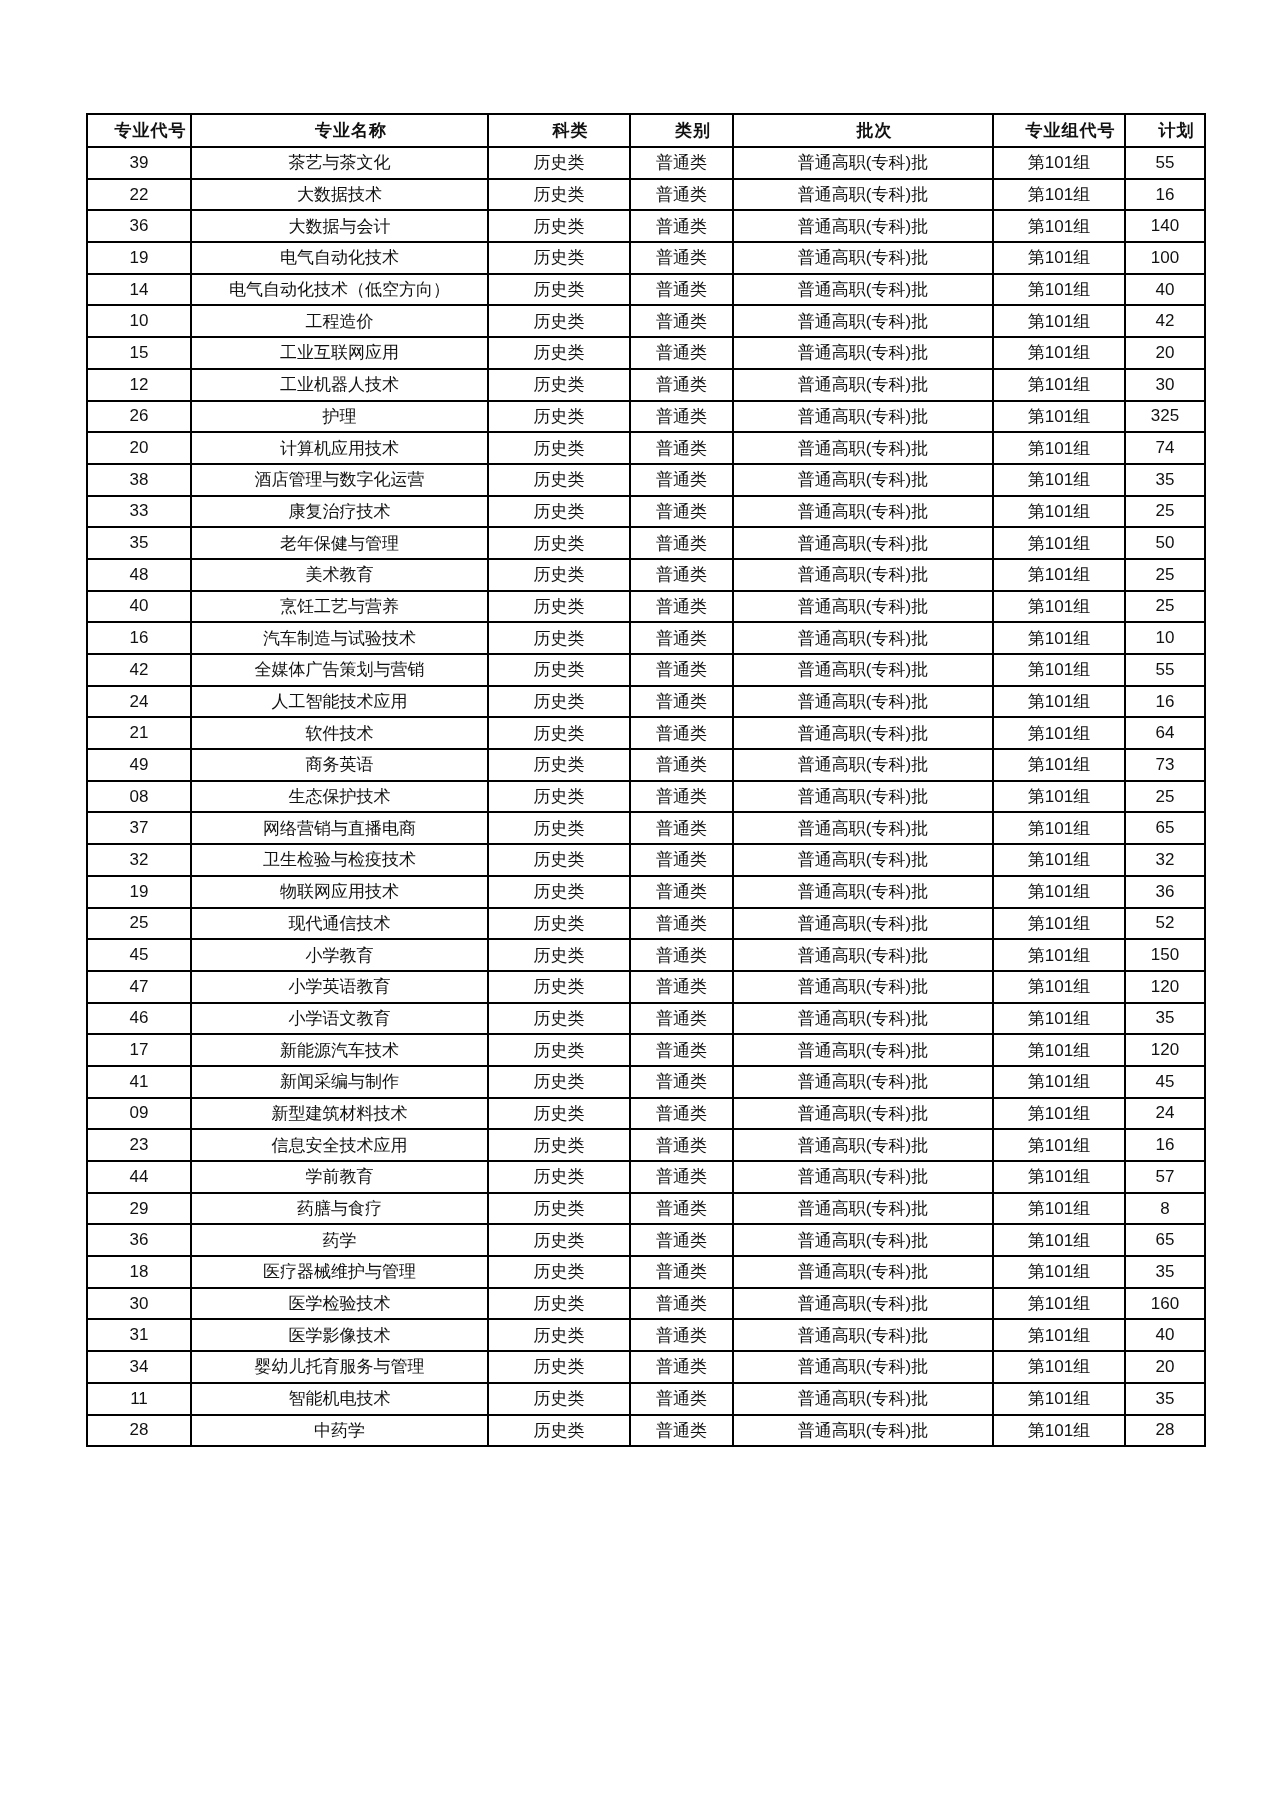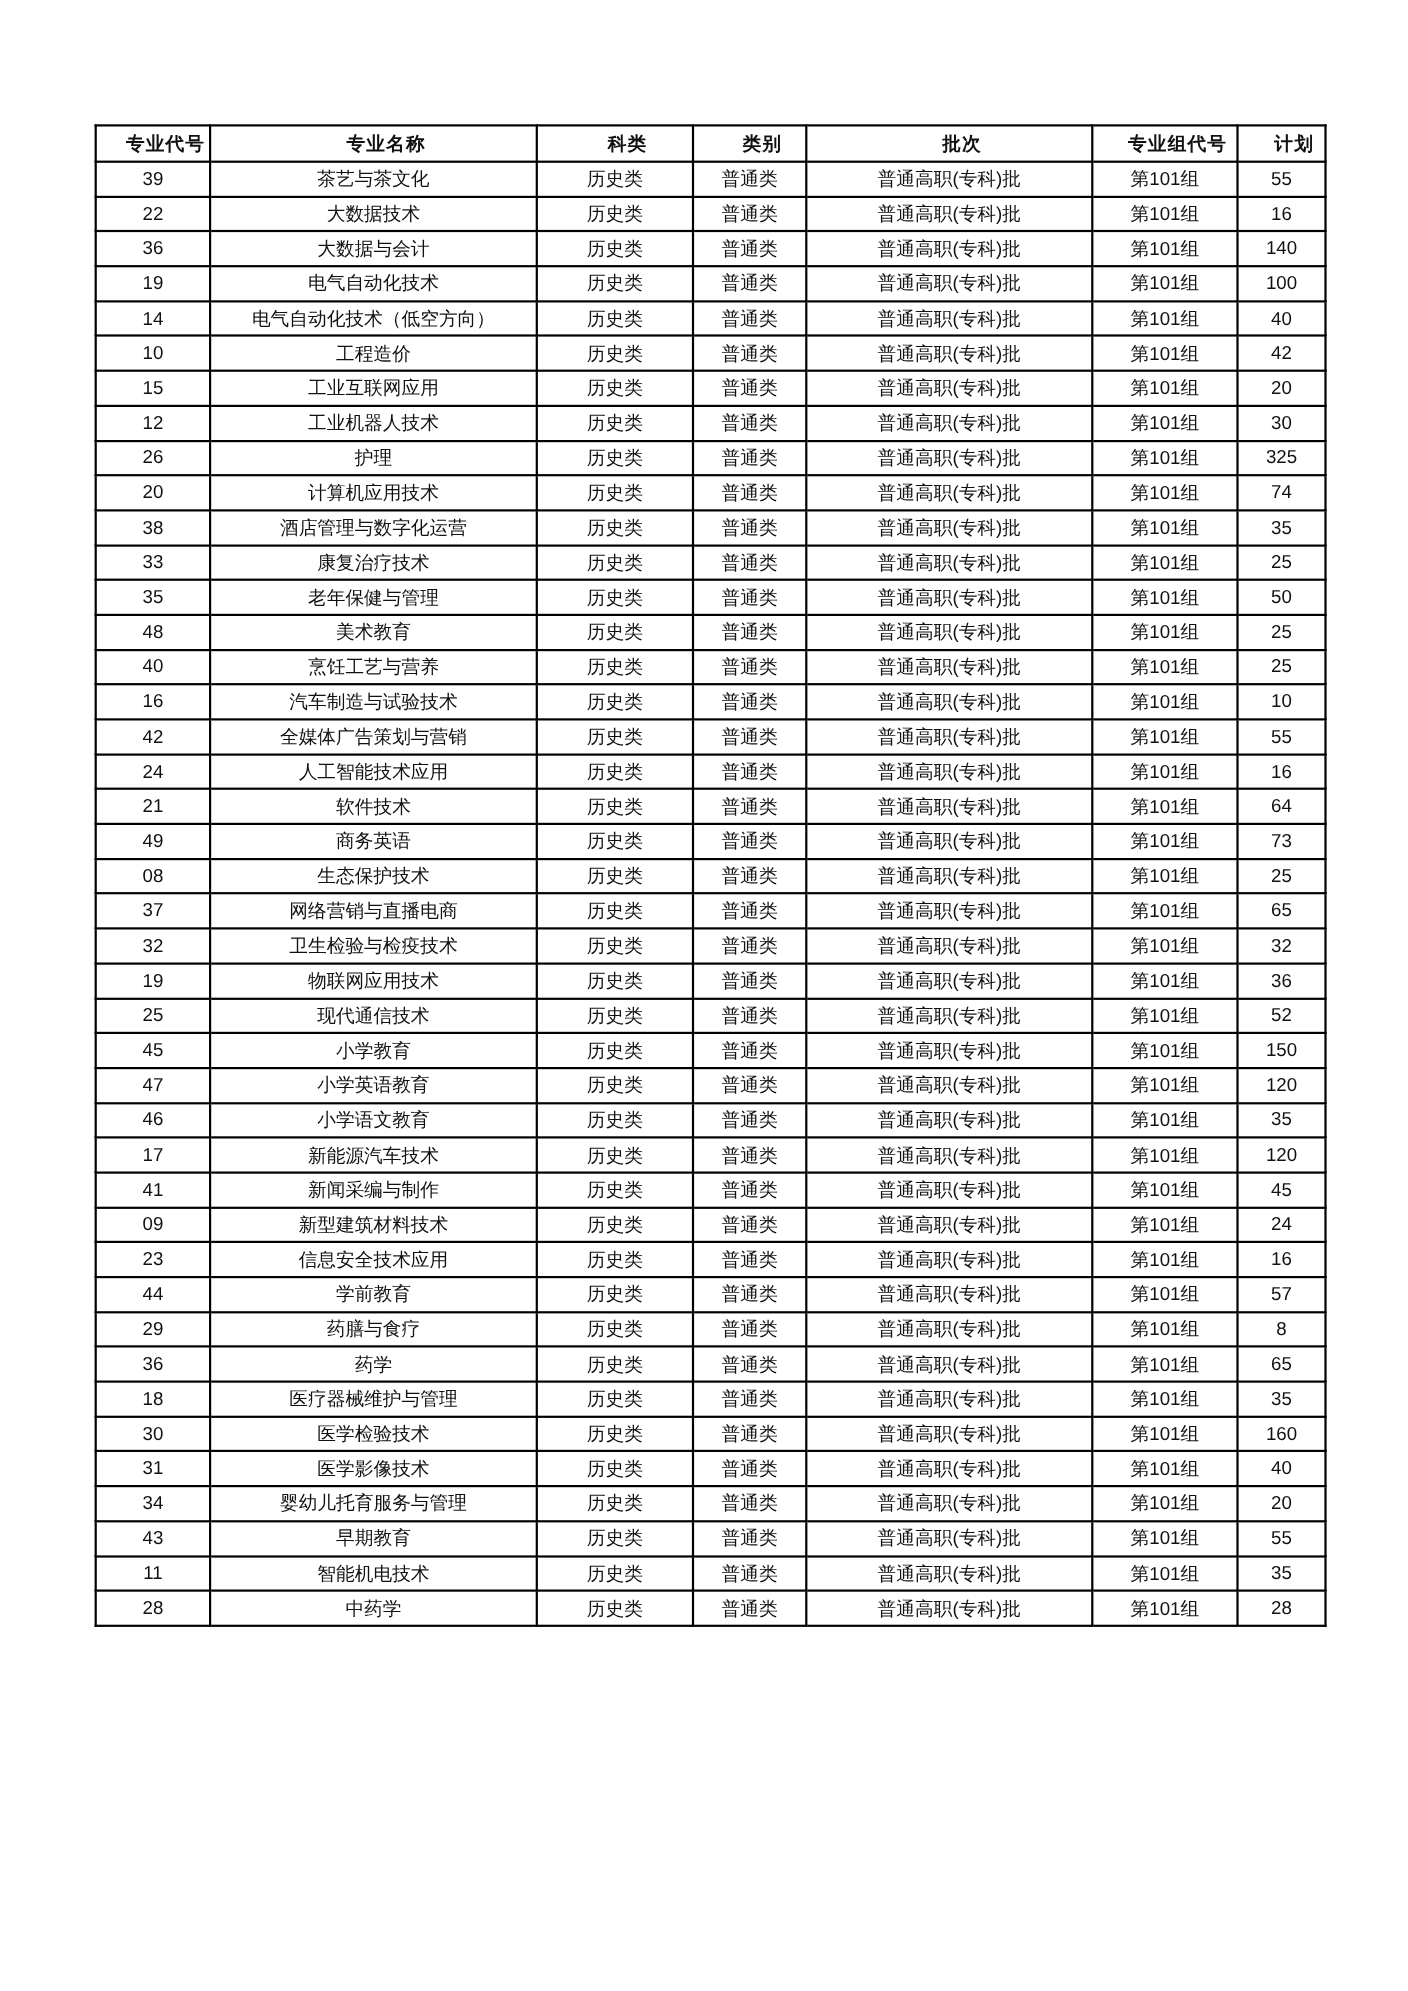--- a/index.html
+++ b/index.html
@@ -424,29 +424,20 @@
         <tr>
           <td>34</td>
           <td>婴幼儿托育服务与管理</td>
           <td>历史类</td>
           <td>普通类</td>
           <td>普通高职(专科)批</td>
           <td>第101组</td>
           <td>20</td>
         </tr>
         <tr>
-          <td>43</td>
-          <td>早期教育</td>
-          <td>历史类</td>
-          <td>普通类</td>
-          <td>普通高职(专科)批</td>
-          <td>第101组</td>
-          <td>55</td>
-        </tr>
-        <tr>
           <td>11</td>
           <td>智能机电技术</td>
           <td>历史类</td>
           <td>普通类</td>
           <td>普通高职(专科)批</td>
           <td>第101组</td>
           <td>35</td>
         </tr>
         <tr>
           <td>28</td>

